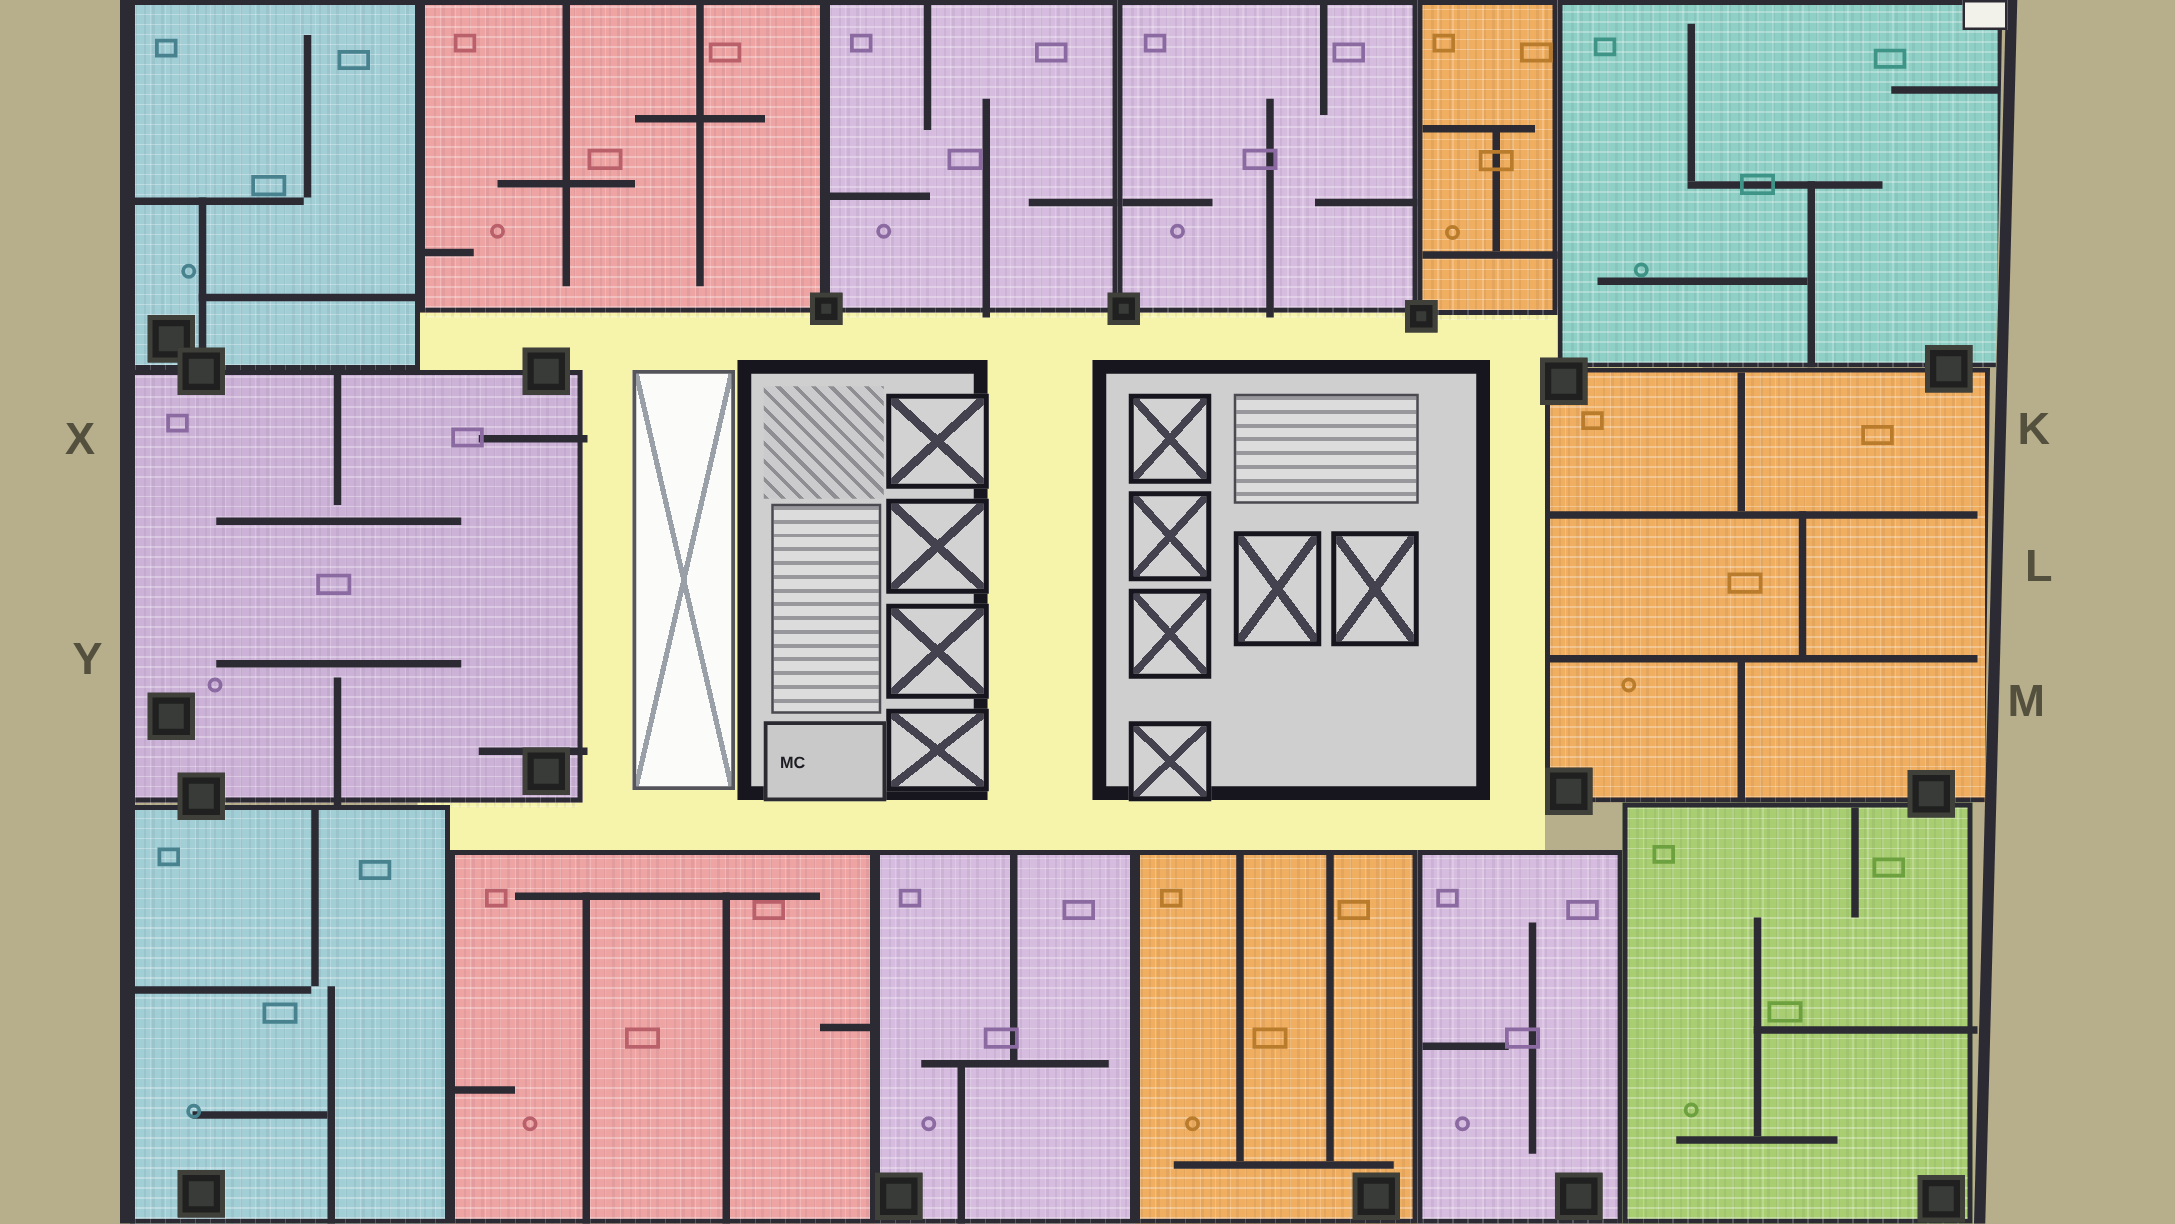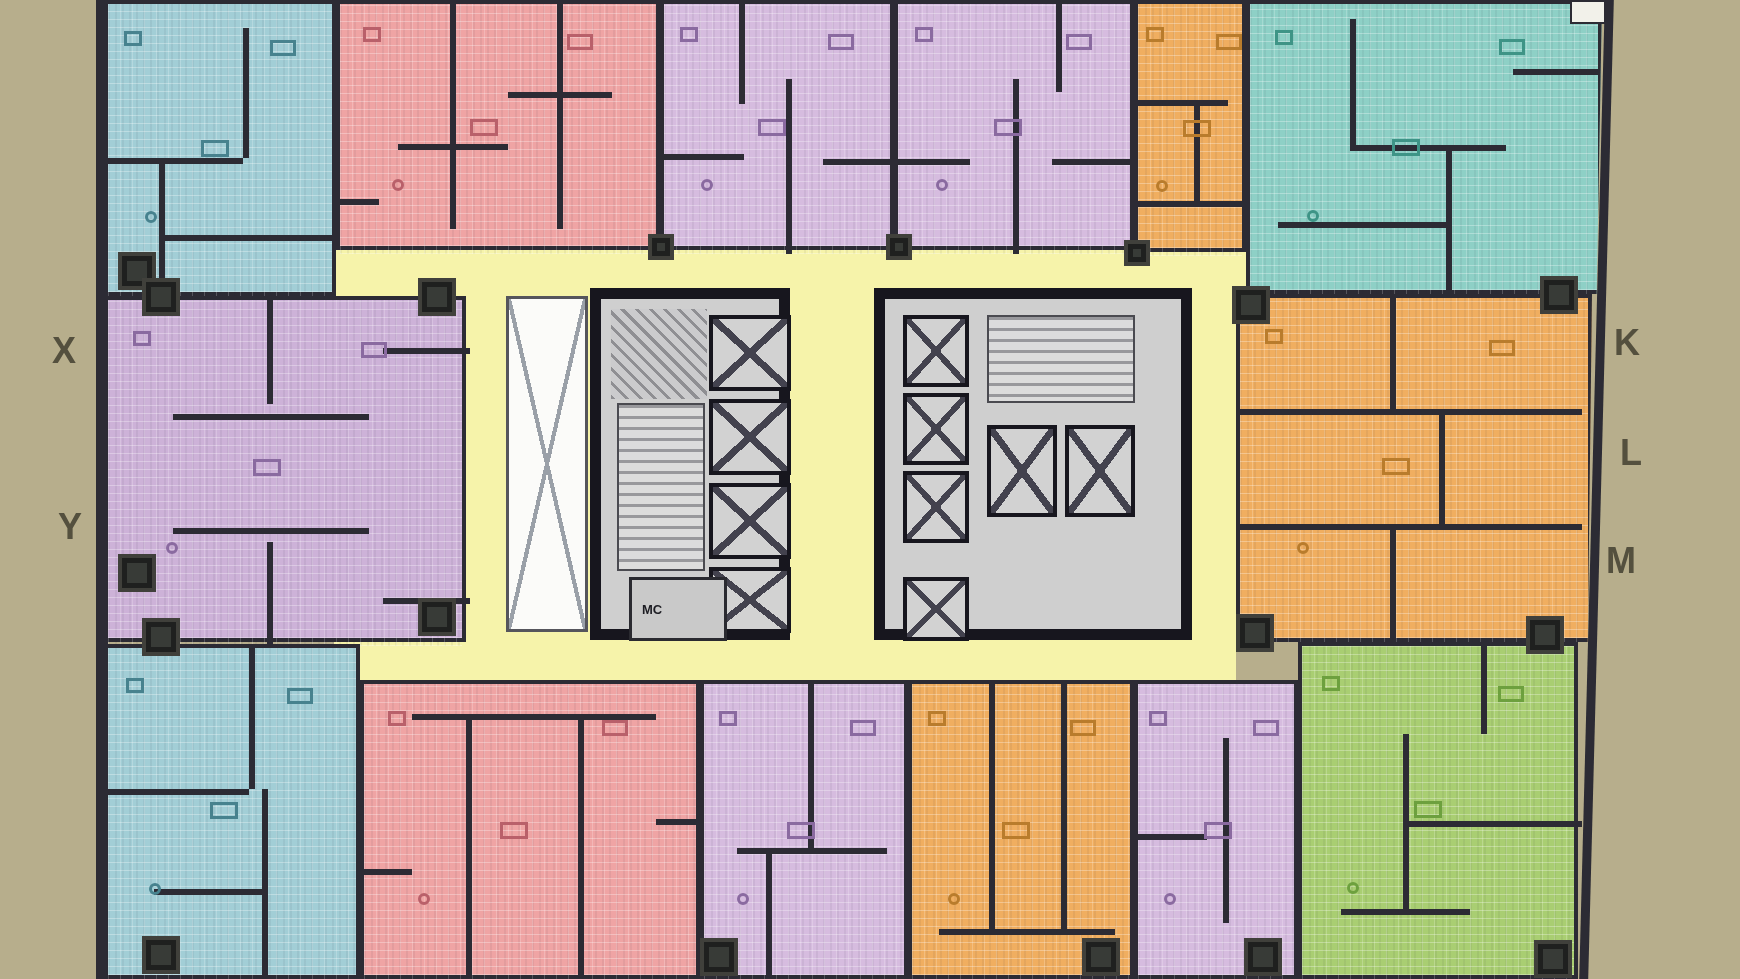--- a/index.html
+++ b/index.html
@@ -206,21 +206,21 @@
     </div>
   <div id="layer-core">
       <div class="shaft" style="left: 506px; top: 296px; width: 82px; height: 336px;"></div>
       <div class="core" style="left: 590px; top: 288px; width: 200px; height: 352px;">
         <div class="diagH" style="left: 10px; top: 10px; width: 96px; height: 90px;"></div>
         <div class="stairsH" style="left: 16px; top: 104px; width: 88px; height: 168px;"></div>
         <div class="lift" style="left: 108px; top: 16px; width: 82px; height: 76px;"></div>
         <div class="lift" style="left: 108px; top: 100px; width: 82px; height: 76px;"></div>
         <div class="lift" style="left: 108px; top: 184px; width: 82px; height: 76px;"></div>
         <div class="lift" style="left: 108px; top: 268px; width: 82px; height: 66px;"></div>
-        <div class="coreroom" style="left: 28px; top: 278px; width: 98px; height: 64px;">
+        <div class="coreroom" style="left: 10px; top: 278px; width: 98px; height: 64px;">
           <span>MC</span>
         </div>
       </div>
       <div class="core" style="left: 874px; top: 288px; width: 318px; height: 352px;">
         <div class="stairsH" style="left: 102px; top: 16px; width: 148px; height: 88px;"></div>
         <div class="lift" style="left: 18px; top: 16px; width: 66px; height: 72px;"></div>
         <div class="lift" style="left: 18px; top: 94px; width: 66px; height: 72px;"></div>
         <div class="lift" style="left: 18px; top: 172px; width: 66px; height: 72px;"></div>
         <div class="lift" style="left: 18px; top: 278px; width: 66px; height: 64px;"></div>
         <div class="lift" style="left: 102px; top: 126px; width: 70px; height: 92px;"></div>

